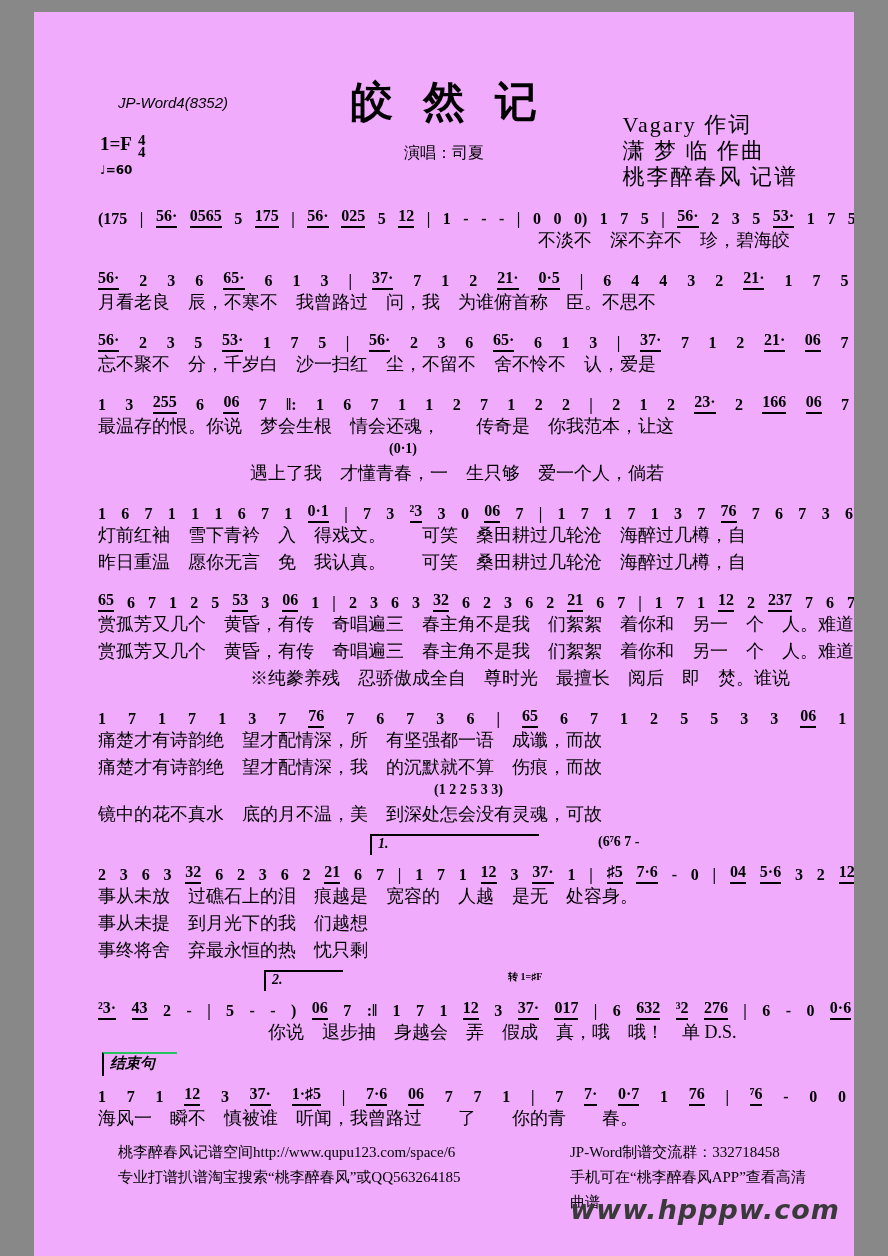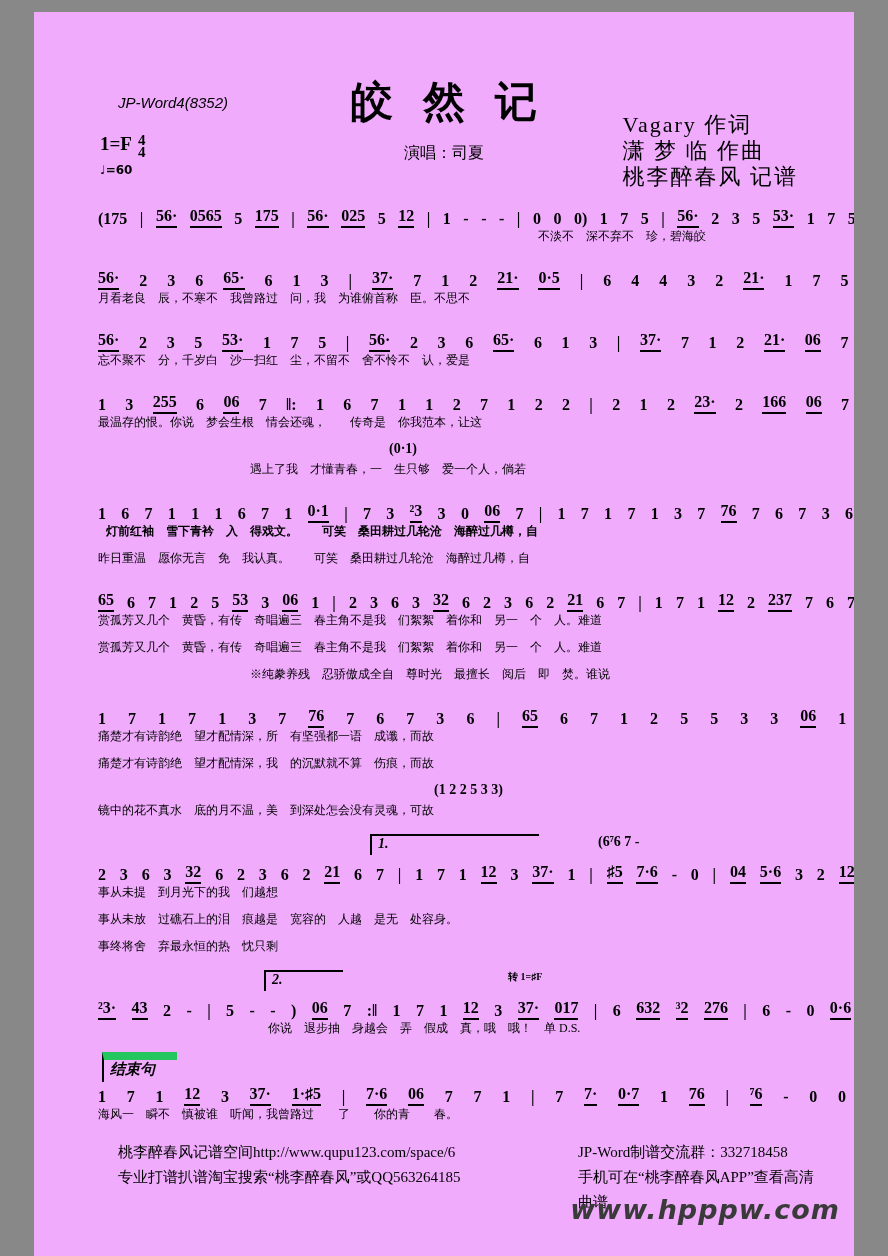--- a/index.html
+++ b/index.html
@@ -16,34 +16,34 @@
   .meter i{font-style:normal;line-height:12px;font-size:15px;font-weight:bold;}
   .tempo{position:absolute;left:66px;top:151px;font-weight:bold;font-size:12px;font-family:"DejaVu Sans",sans-serif;}
   
   .systems{position:absolute;left:64px;top:186px;width:774px;}
   .system{margin-bottom:5px;}
   .row{position:relative;}
   .row-n{display:flex;justify-content:space-between;align-items:flex-end;height:30px;
          font-weight:bold;font-size:16px;font-family:"Liberation Serif",serif;}
   .tok{white-space:pre;line-height:1.05;}
   .bm{border-bottom:2px solid #000;padding-bottom:1px;}
-  .row-l{height:27px;font-size:12px;}
+  .row-l{height:27px;font-size:18px;}
   .row-a{height:20px;font-size:14px;font-weight:bold;}
   .row-lab{height:24px;}
   .item{position:absolute;top:0;white-space:pre;}
   .volta{border-top:2px solid #000;border-left:2px solid #000;
          padding:0 150px 3px 6px;font:italic bold 14px "Liberation Serif",serif;}
   .volta2{border-top:2px solid #000;border-left:2px solid #000;
          padding:0 60px 3px 6px;font:italic bold 14px "Liberation Serif",serif;}
-  .endlabel{border-top:8px solid #22c55e;border-left:2px solid #000;
+  .endlabel{border-top:2px solid #22c55e;border-left:2px solid #000;
          padding:0 22px 3px 6px;font:italic bold 15px "Liberation Serif",serif;}
   .kc{font-weight:bold;font-size:10px;}
   
   .footer{position:absolute;top:1128px;left:84px;right:36px;display:flex;
-          font-size:15px;line-height:25px;gap:8px;}
+          font-size:15px;line-height:25px;}
   .f-left{width:452px;}
   .f-right{flex:1;}
   .watermark{position:absolute;right:14px;top:1182px;
              font:italic bold 27px "DejaVu Sans",sans-serif;color:#3a3a3a;letter-spacing:1px;}
 </style>
 </head>
 <body>
 
 <div class="page">
   <div class="jp-tag">JP-Word4(8352)</div>
@@ -241,21 +241,21 @@
           <span class="tok">7</span>
           <span class="tok bm">76</span>
           <span class="tok">7</span>
           <span class="tok">6</span>
           <span class="tok">7</span>
           <span class="tok">3</span>
           <span class="tok">6</span>
           <span class="tok">|</span>
         </div>
         <div class="row row-l">
-          <span class="item" style="left: 8px; font-weight: bold;">灯前红袖　雪下青衿　入　得戏文。　　可笑　桑田耕过几轮沧　海醉过几樽，自</span>
+          <span class="item" style="left: 0px;">灯前红袖　雪下青衿　入　得戏文。　　可笑　桑田耕过几轮沧　海醉过几樽，自</span>
         </div>
         <div class="row row-l">
           <span class="item" style="left: 0px;">昨日重温　愿你无言　免　我认真。　　可笑　桑田耕过几轮沧　海醉过几樽，自</span>
         </div>
       </div>
       <div class="system">
         <div class="row row-n">
           <span class="tok bm">65</span>
           <span class="tok">6</span>
           <span class="tok">7</span>
@@ -378,24 +378,24 @@
           <span class="tok">0</span>
           <span class="tok">|</span>
           <span class="tok bm">04</span>
           <span class="tok bm">5·6</span>
           <span class="tok">3</span>
           <span class="tok">2</span>
           <span class="tok bm">12</span>
           <span class="tok">|</span>
         </div>
         <div class="row row-l">
+          <span class="item" style="left: 0px;">事从未放　过礁石上的泪　痕越是　宽容的　人越　是无　处容身。</span>
+        </div>
+        <div class="row row-l">
           <span class="item" style="left: 0px;">事从未提　到月光下的我　们越想</span>
-        </div>
-        <div class="row row-l">
-          <span class="item" style="left: 0px;">事从未放　过礁石上的泪　痕越是　宽容的　人越　是无　处容身。</span>
         </div>
         <div class="row row-l">
           <span class="item" style="left: 0px;">事终将舍　弃最永恒的热　忱只剩</span>
         </div>
       </div>
       <div class="system">
         <div class="row row-a">
           <span class="item volta2" style="left: 166px;">2.</span>
           <span class="item kc" style="left: 410px;">转 1=♯F</span>
         </div>

